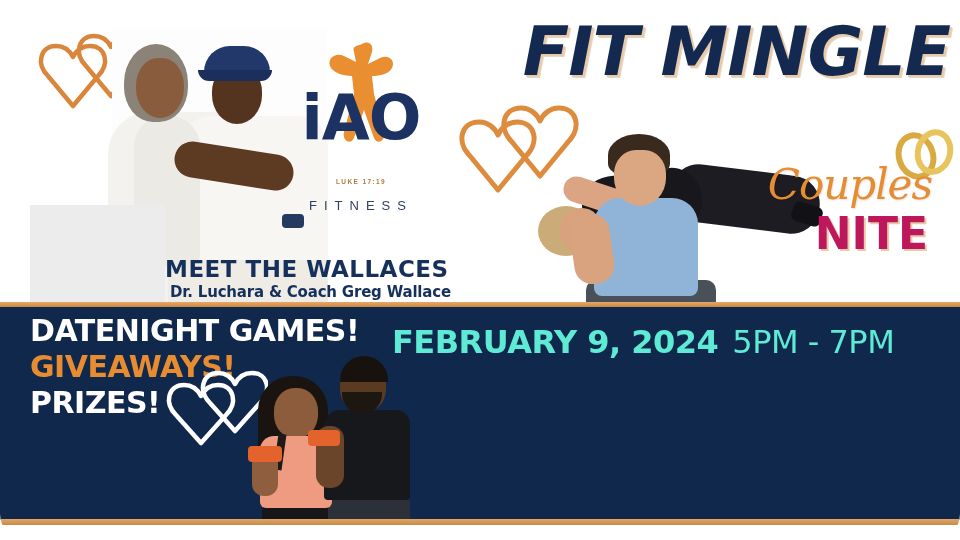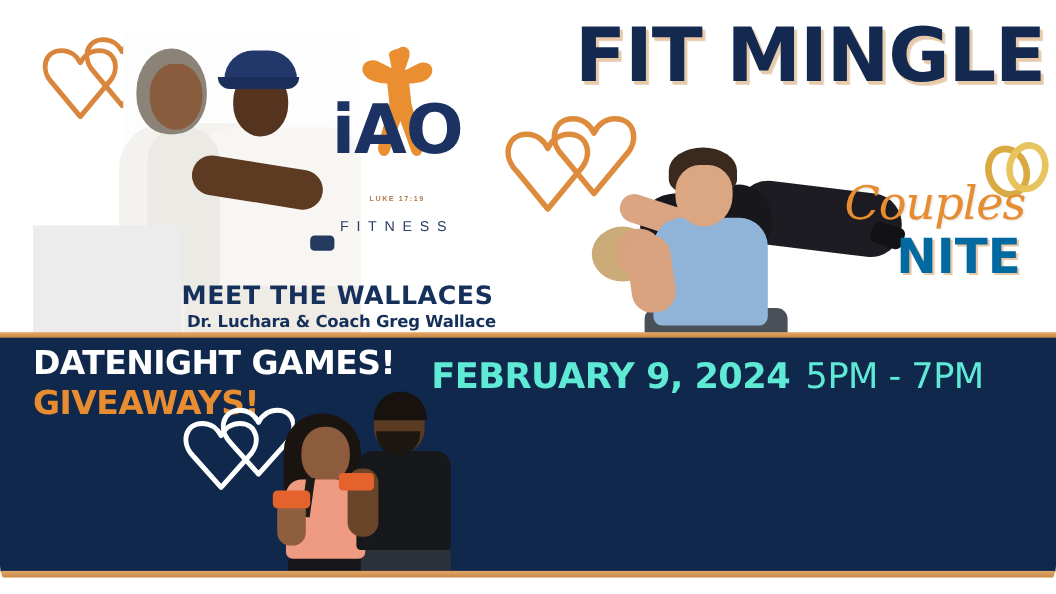--- a/index.html
+++ b/index.html
@@ -33,31 +33,31 @@
                color:#1b3262; letter-spacing:-1px; text-align:center; line-height:72px; }
   .logo-fitness { position:absolute; left:0; top:122px; width:150px; text-align:center;
                   font-size:13px; letter-spacing:7px; color:#2c3f66; font-weight:500;margin-top:40px; }
   .logo-verse { position:absolute; left:0; top:142px; width:150px; text-align:center;
                 font-size:6.5px; letter-spacing:1.4px; color:#b07a45; font-weight:bold; }
 
   
   .headline { position:absolute; left:430px; top:22px; width:520px; text-align:right;
               font-family:"DejaVu Sans", sans-serif; font-weight:bold;
               color:#14294f; line-height:0.88; letter-spacing:-1px;
-              text-shadow: 2px 2px 0 #e8c9a8, 3px 3px 0 rgba(190,140,90,.35); }
+              text-shadow: 2px 2px 0 #e8c9a8, 3px 3px 0 rgba(190,140,90,.35); font-style: italic; }
   .hl1 { font-size:68px; display:block; }
   .hl2 { font-size:68px; display:block; }
 
   .couples { position:absolute; right:28px; top:160px;
              font-family:"DejaVu Serif", serif; font-style:italic; font-weight:normal;
              font-size:42px; color:#e78c31; letter-spacing:-1px;
              text-shadow:1px 1px 2px rgba(0,0,0,.12); }
   .nite { position:absolute; right:32px; top:208px;
           font-family:"DejaVu Sans", sans-serif; font-weight:bold; font-size:44px;
-          color:#0369a1; letter-spacing:0px;
+          color:#be185d; letter-spacing:0px;
           text-shadow:2px 2px 0 #e8c9a8; }
 
   
   .meet { position:absolute; left:165px; top:256px;
           font-family:"DejaVu Sans", sans-serif; font-weight:bold; font-size:23px;
           color:#16305c; letter-spacing:.5px; }
   .meet-sub { position:absolute; left:170px; top:283px;
               font-family:"DejaVu Sans", sans-serif; font-weight:bold; font-size:15px;
               color:#16305c; letter-spacing:-.2px; }
 
@@ -242,20 +242,21 @@
     <div class="meet">MEET THE WALLACES</div>
     <div class="meet-sub">Dr. Luchara &amp; Coach Greg Wallace</div>
   </div>
 
   <div class="rule-top"></div>
 
   <div class="bottom-panel">
 
     <div class="bl bl1" style="top:11px;">DATENIGHT GAMES!</div>
     <div class="bl bl2" style="top:47px;">GIVEAWAYS!</div>
+    <div class="bl bl3" style="top:83px;">PRIZES!</div>
 
     <svg class="hearts" style="left:158px;top:62px;" width="110" height="88" viewBox="0 0 110 88">
       <path d="M18 48 C6 36 10 18 26 18 C34 18 40 23 43 29 C46 23 52 18 60 18 C76 18 80 36 68 48 L43 76 Z" fill="none" stroke="#ffffff" stroke-width="4.5" stroke-linejoin="round"></path>
       <path d="M52 36 C40 24 44 6 60 6 C68 6 74 11 77 17 C80 11 86 6 94 6 C110 6 114 24 102 36 L77 64 Z" fill="none" stroke="#ffffff" stroke-width="4.5" stroke-linejoin="round"></path>
     </svg>
 
     <div class="ph-dumb" style="top:43px;">
       <div class="d-her-pants"></div>
       <div class="d-him-pants"></div>
       <div class="d-her-hair"></div>

